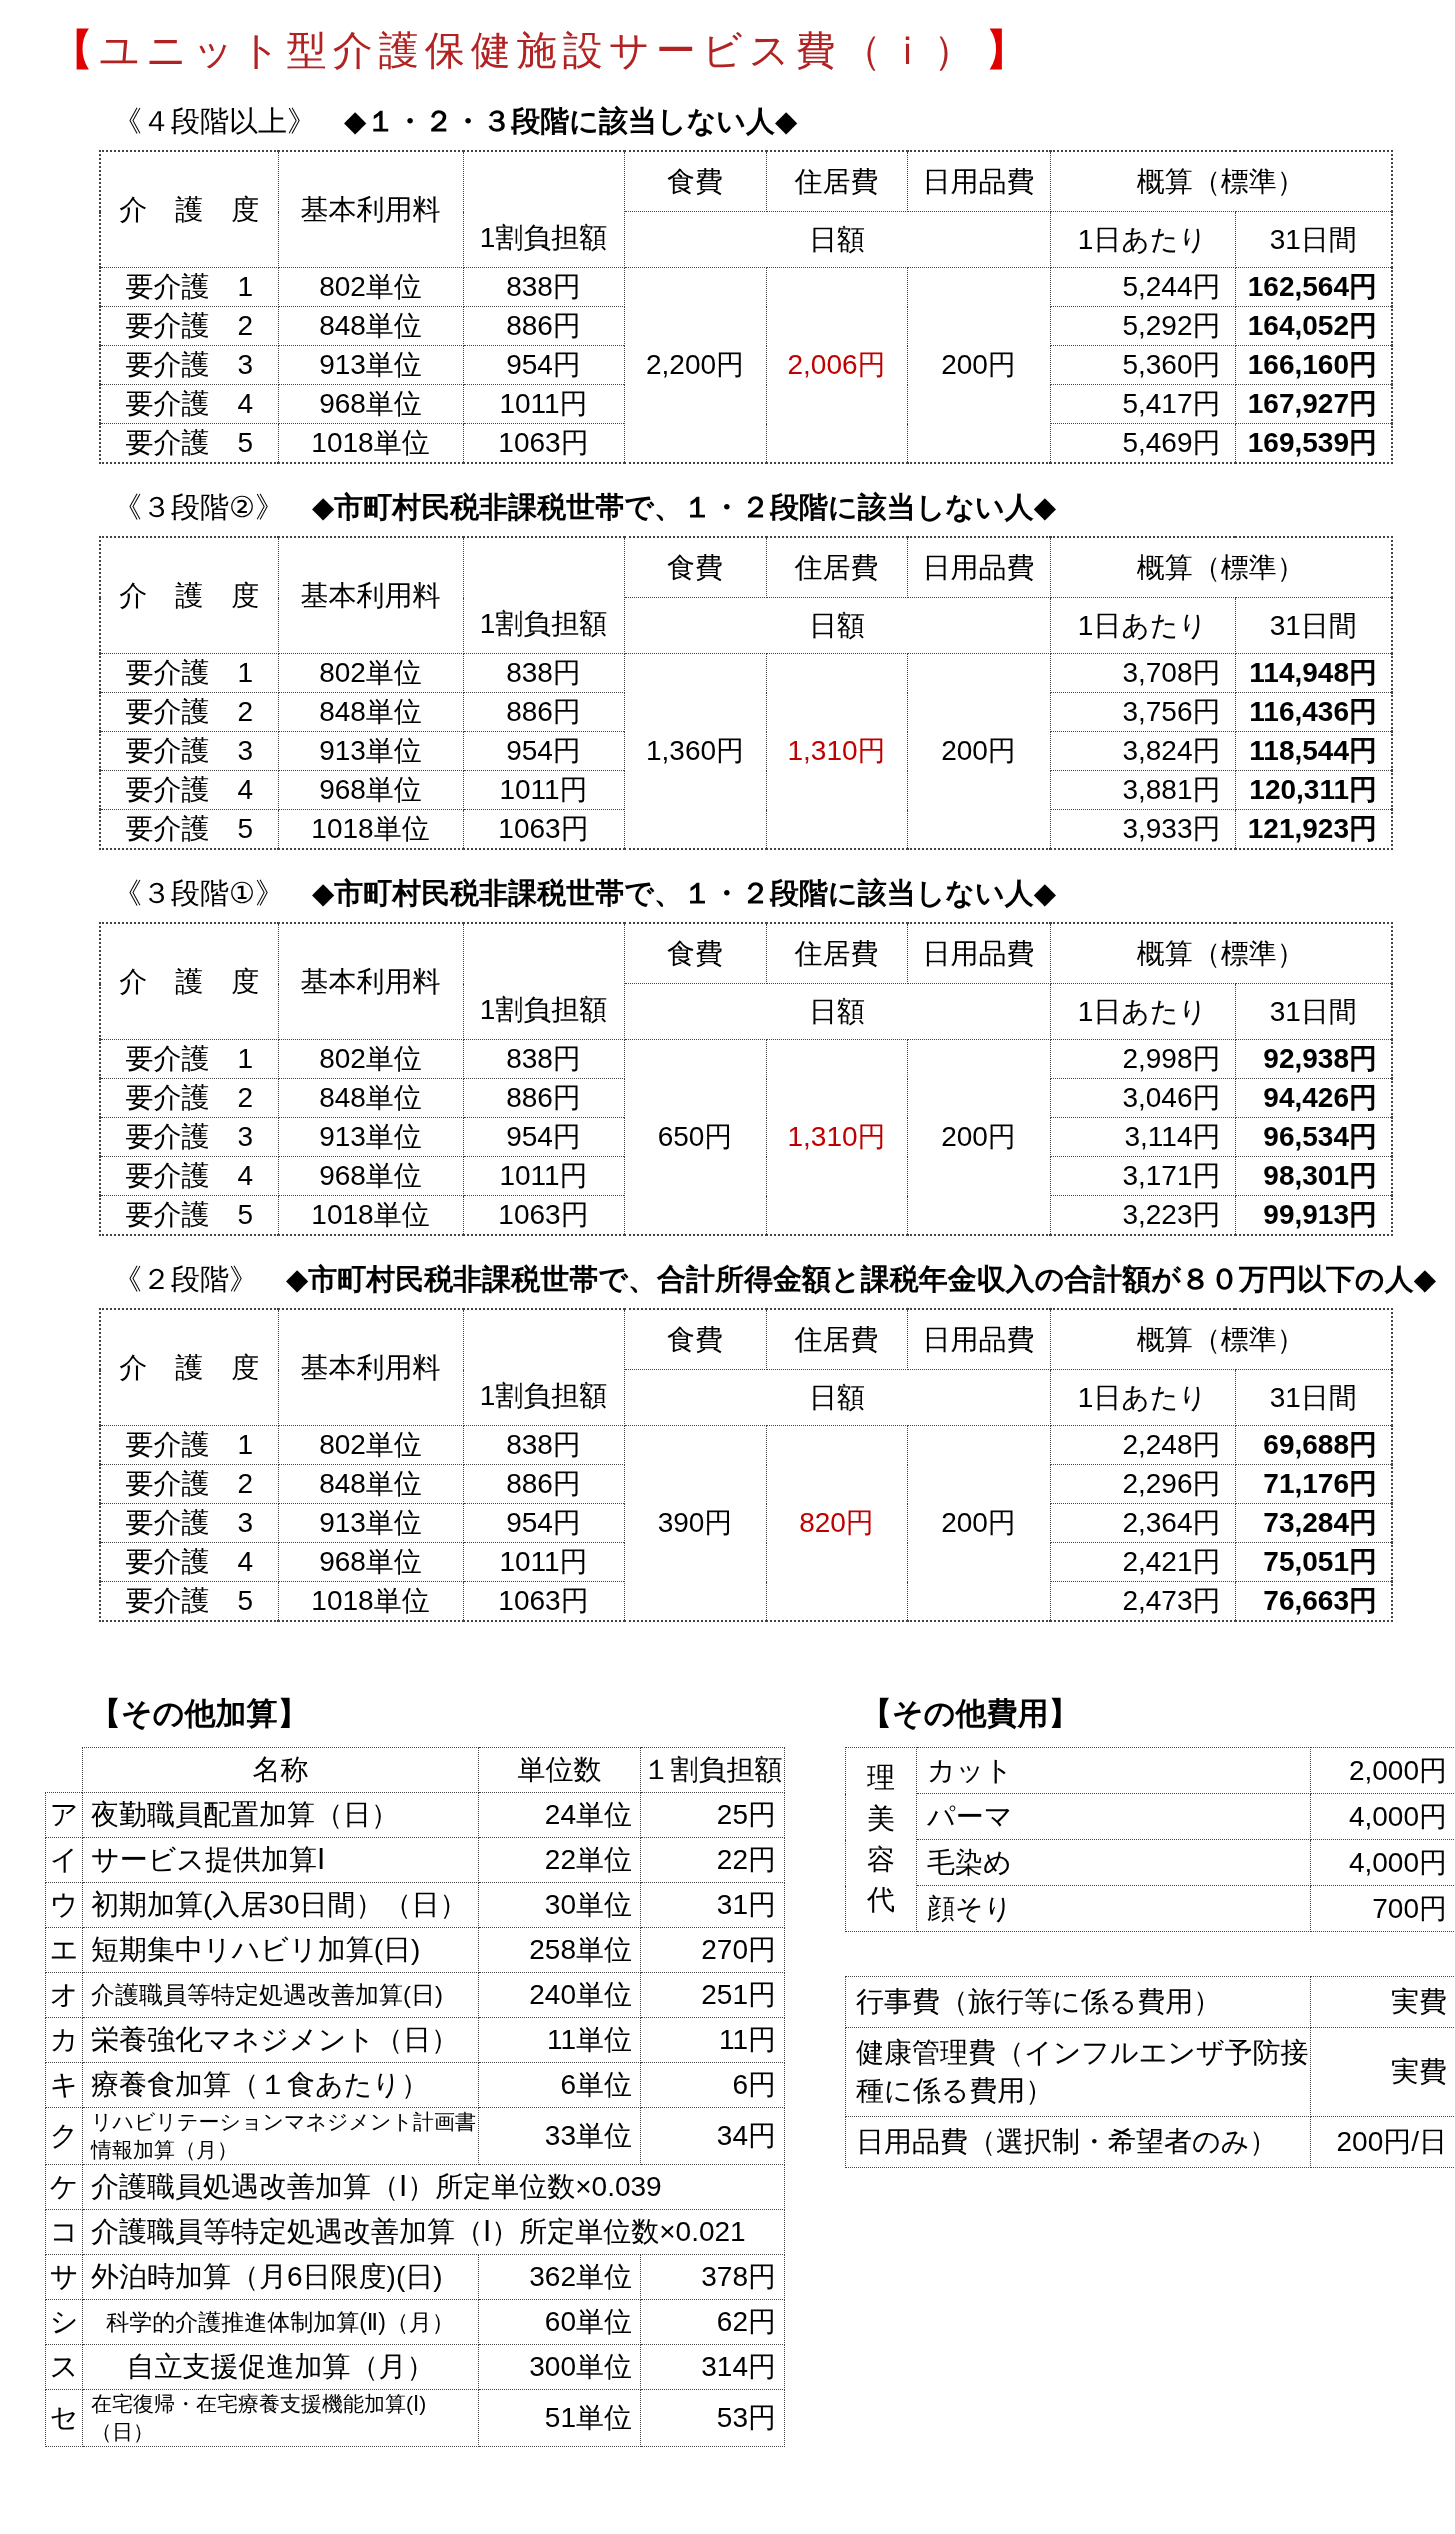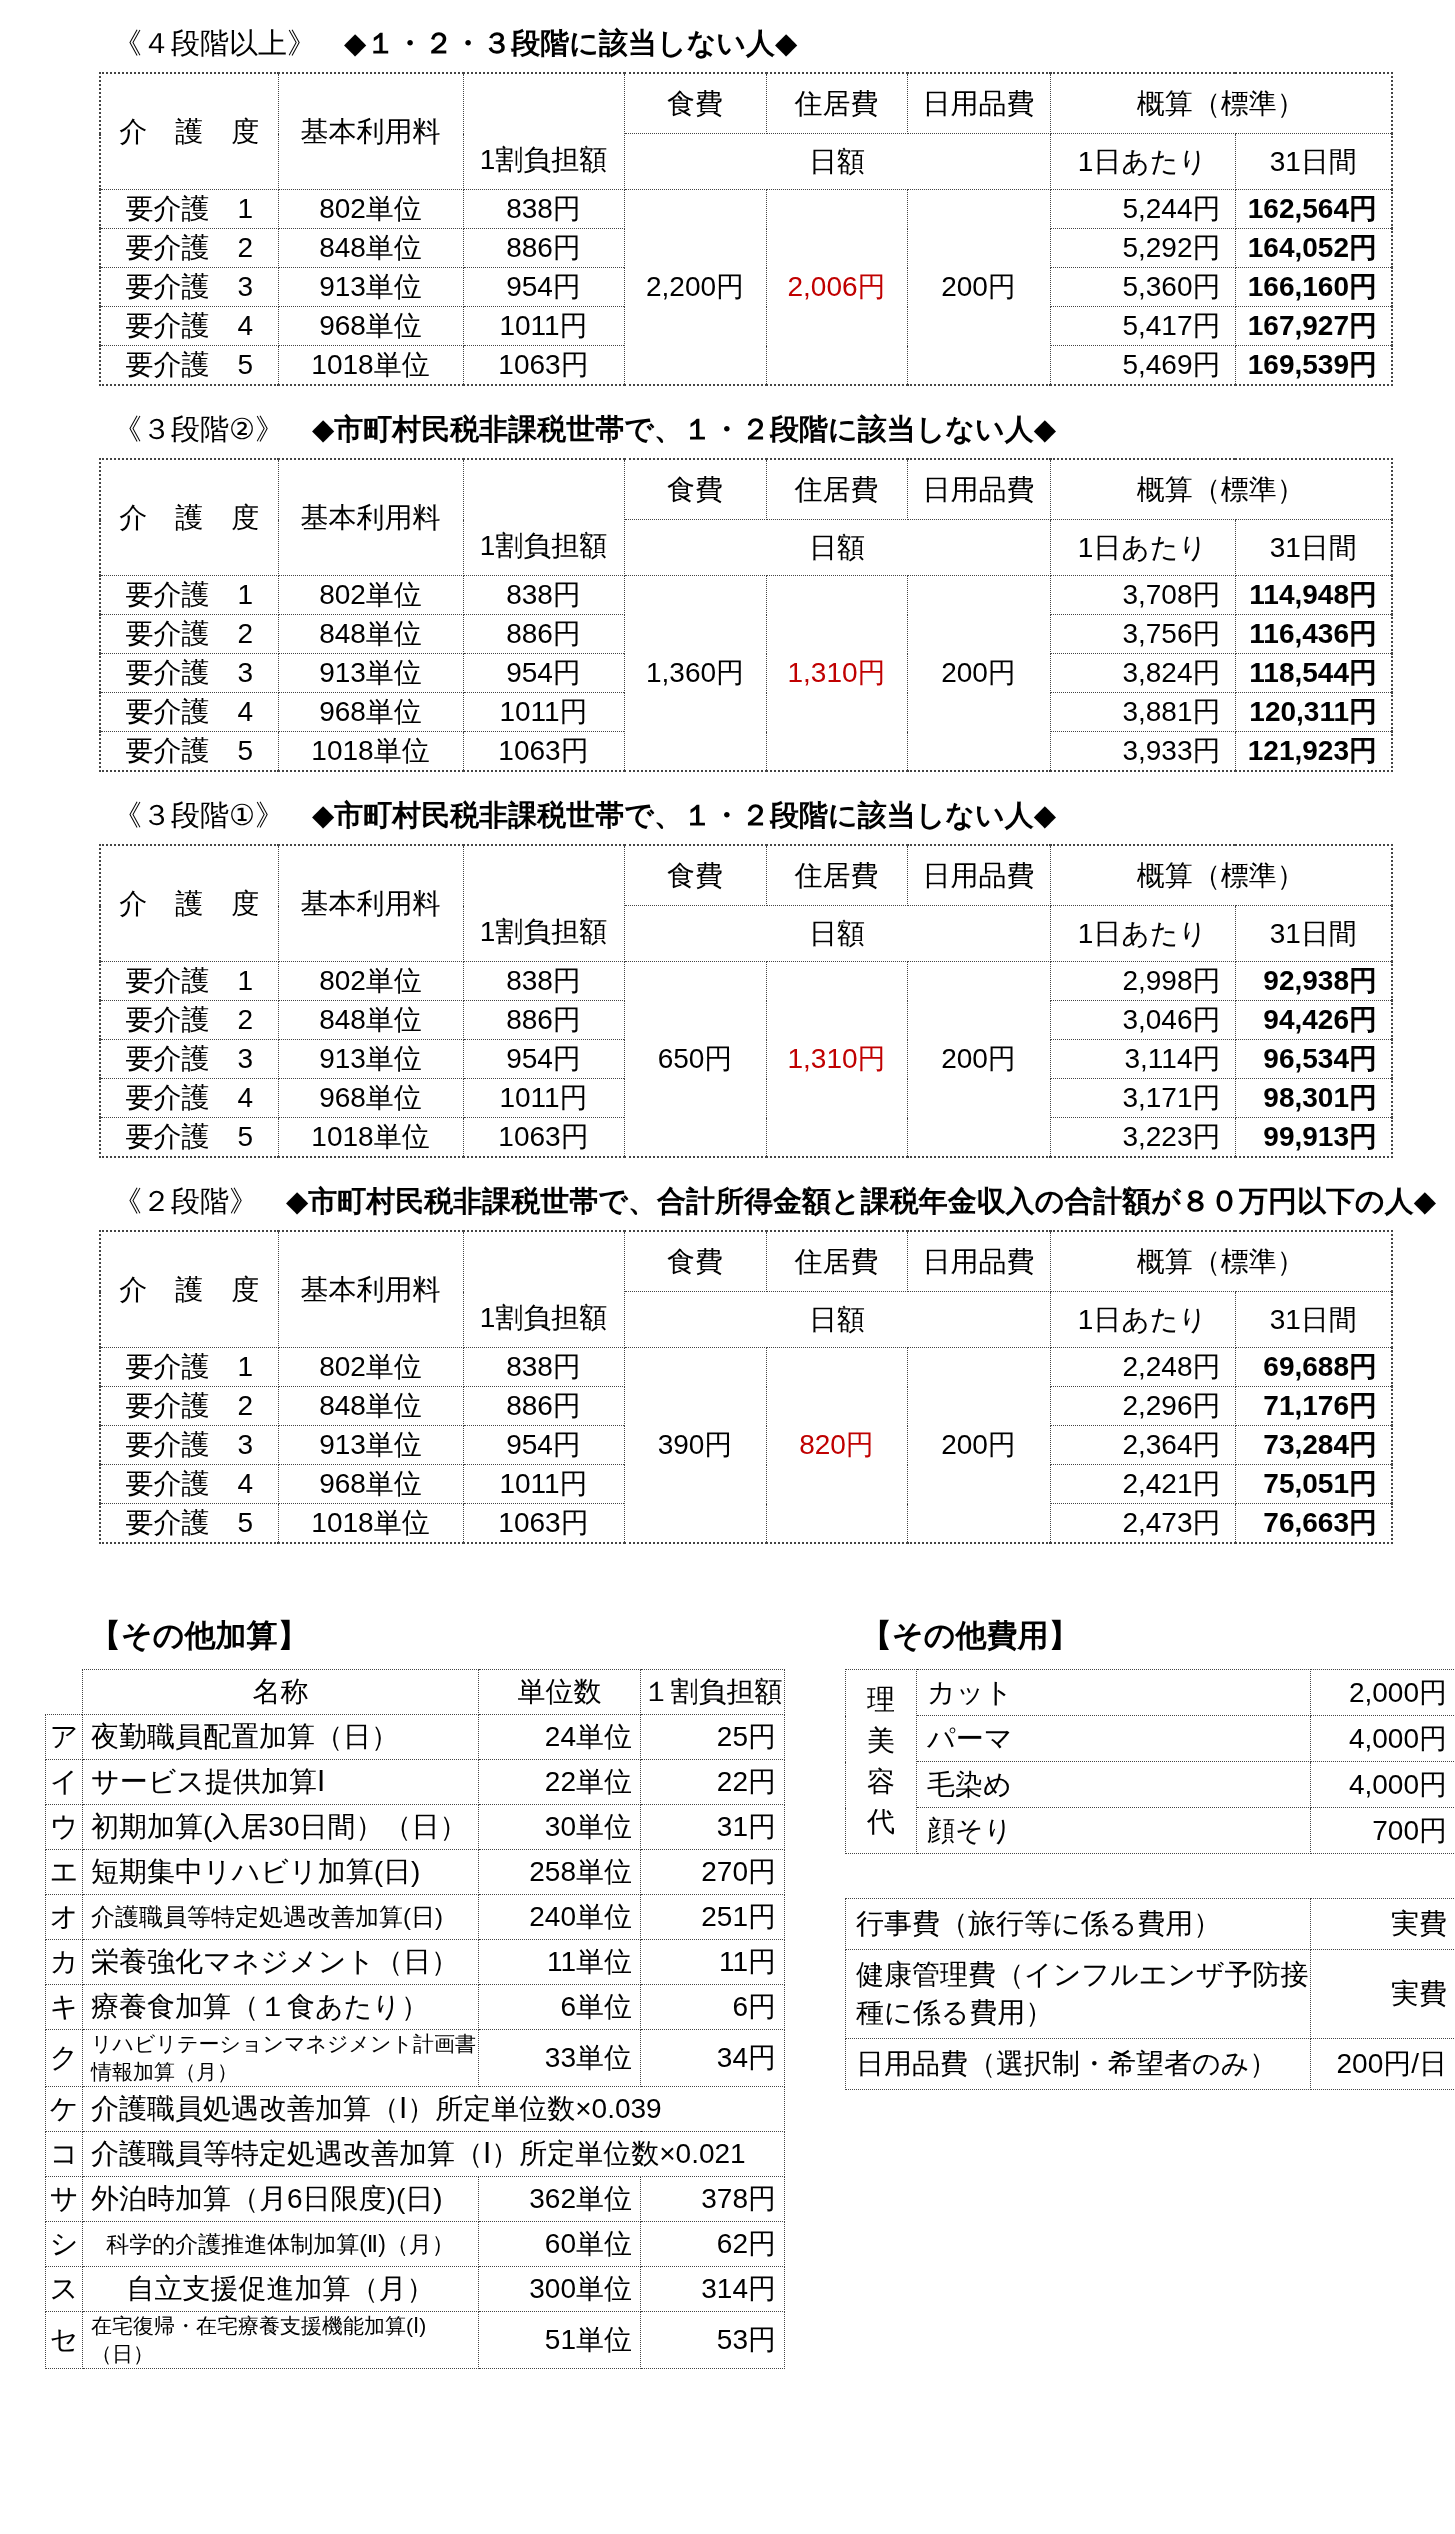--- a/index.html
+++ b/index.html
@@ -86,20 +86,23 @@
   }
   .misc-table .nm{text-align:left;padding-left:10px;line-height:1.35;}
   .misc-table .pr{text-align:right;padding-right:10px;}
 </style>
 </head>
 <body>
 
 <div class="page">
 
 
+  <div class="main-heading">
+    <span class="bracket">【</span><span class="heading-text">ユニット型介護保健施設サービス費（ｉ）</span><span class="bracket">】</span>
+  </div>
 
   <section class="rate-section">
     <div class="section-label">
       <span class="stage">《４段階以上》</span><span class="cond">◆１・２・３段階に該当しない人◆</span>
     </div>
     <table class="rate-table">
       <colgroup>
           <col style="width:178px">
           <col style="width:185px">
           <col style="width:161px">

